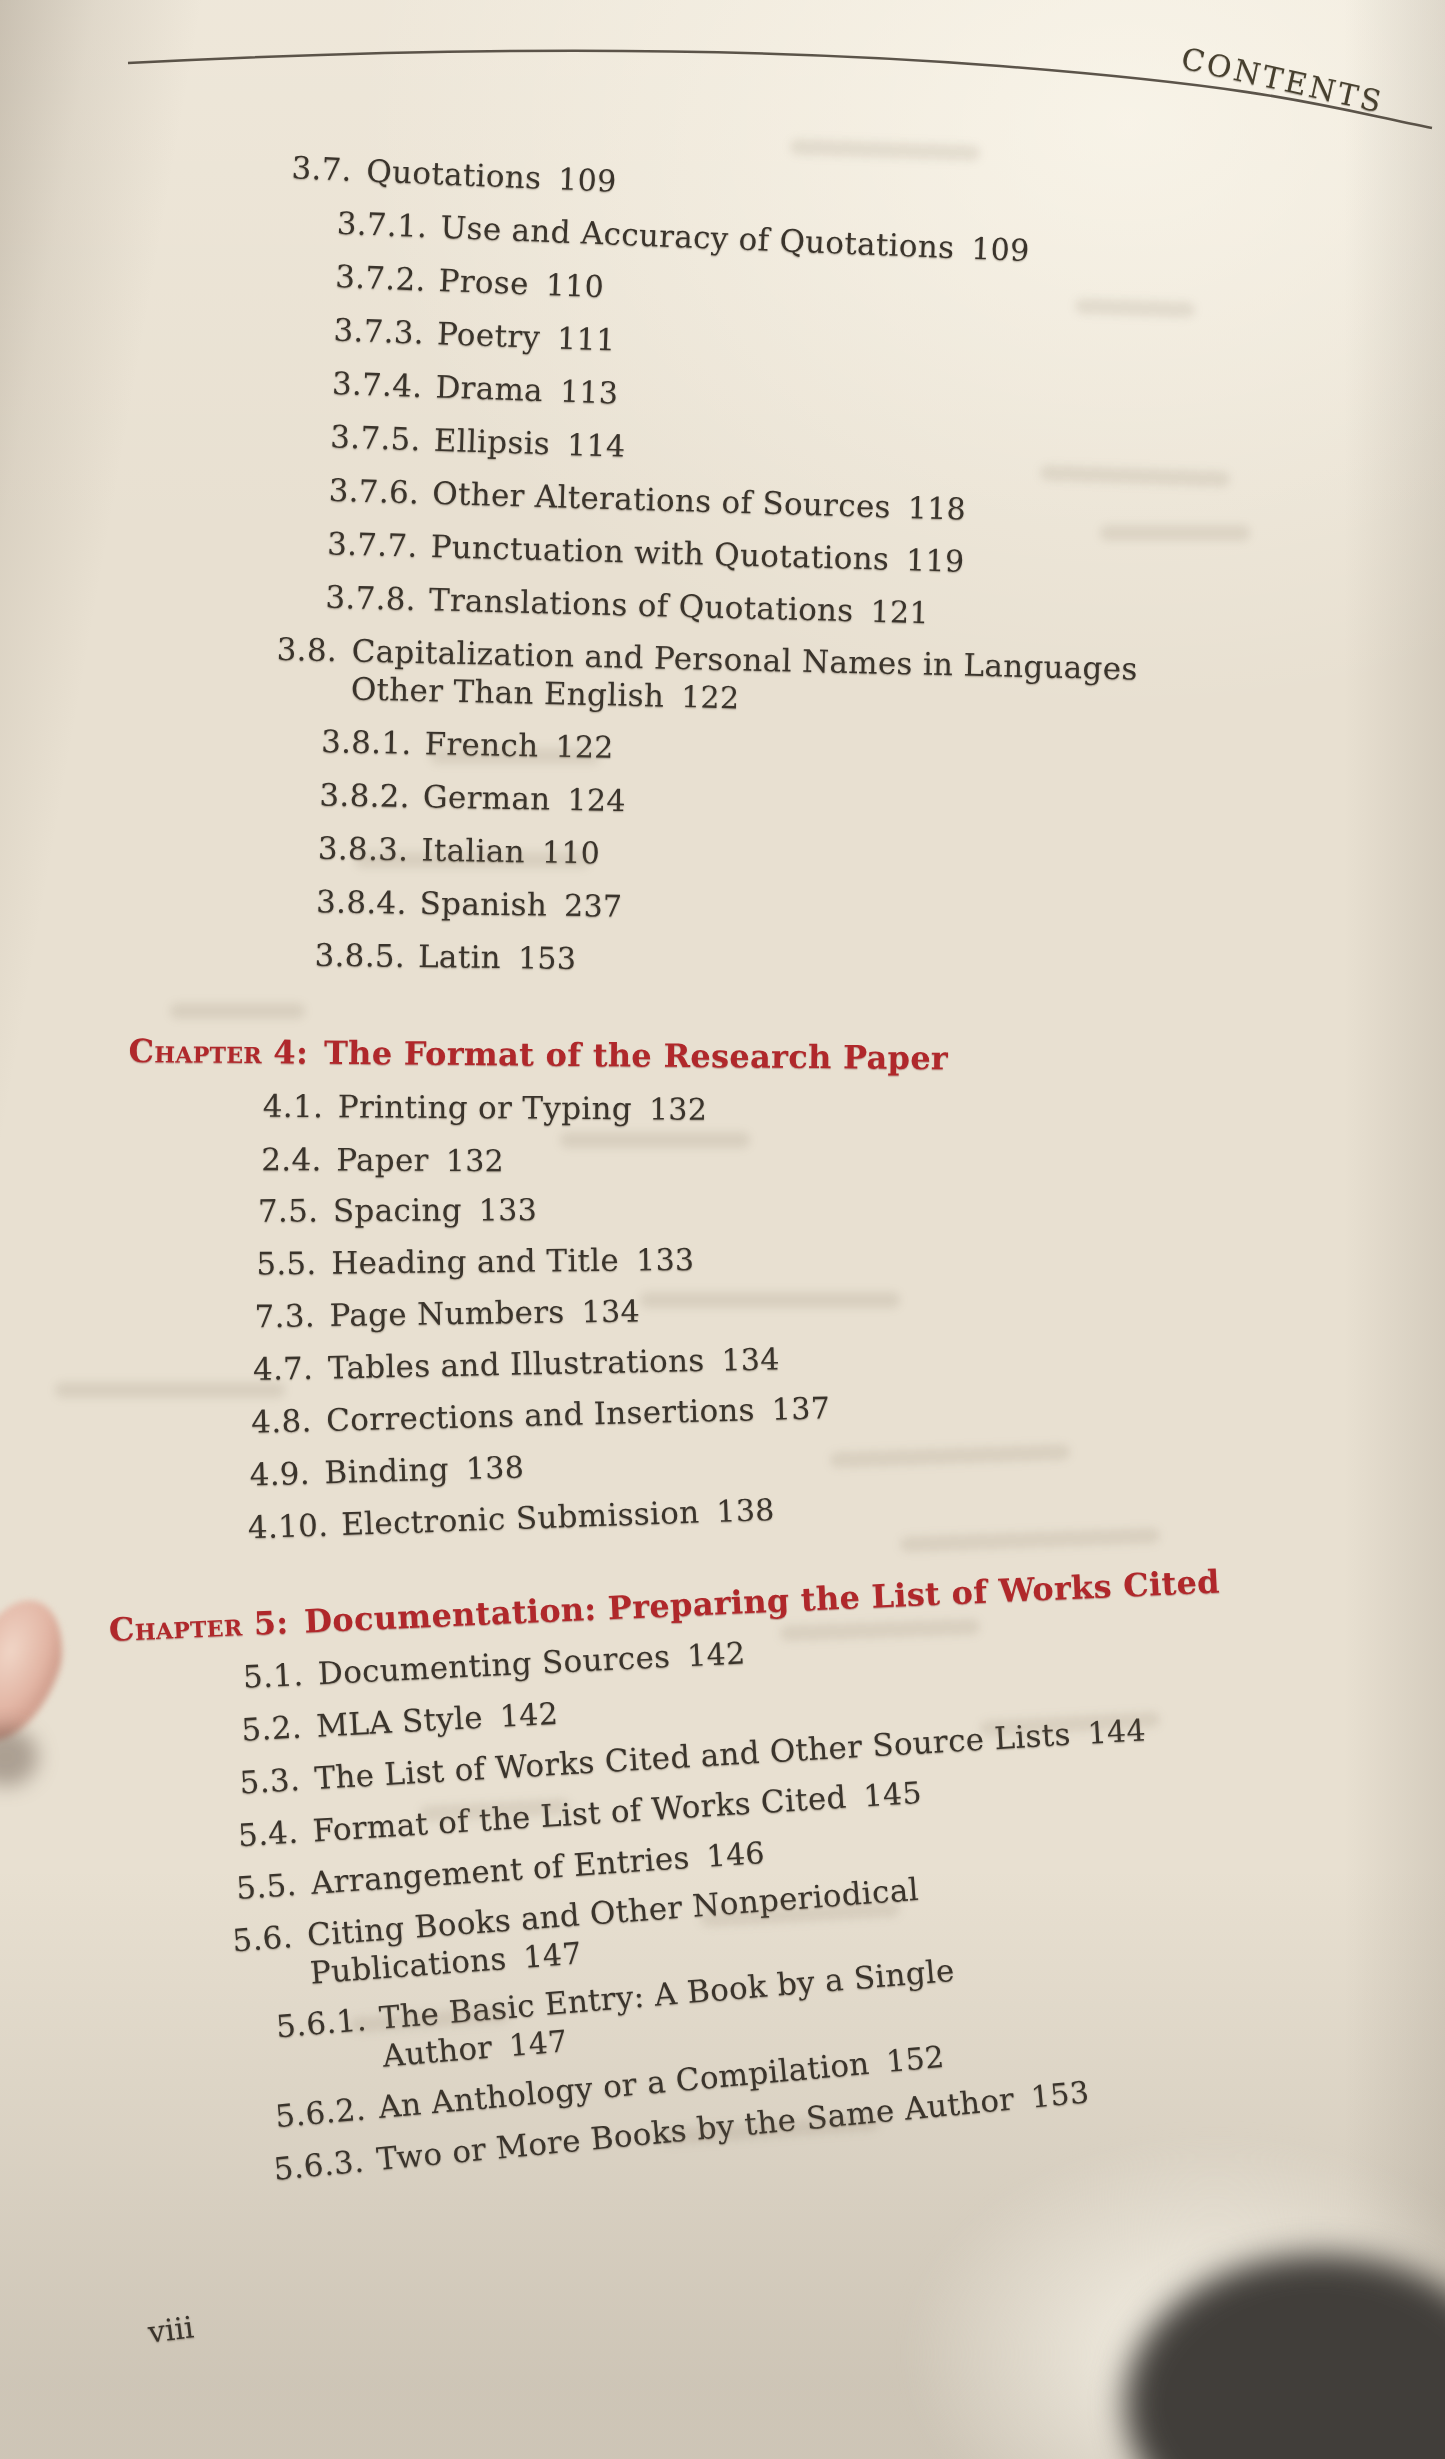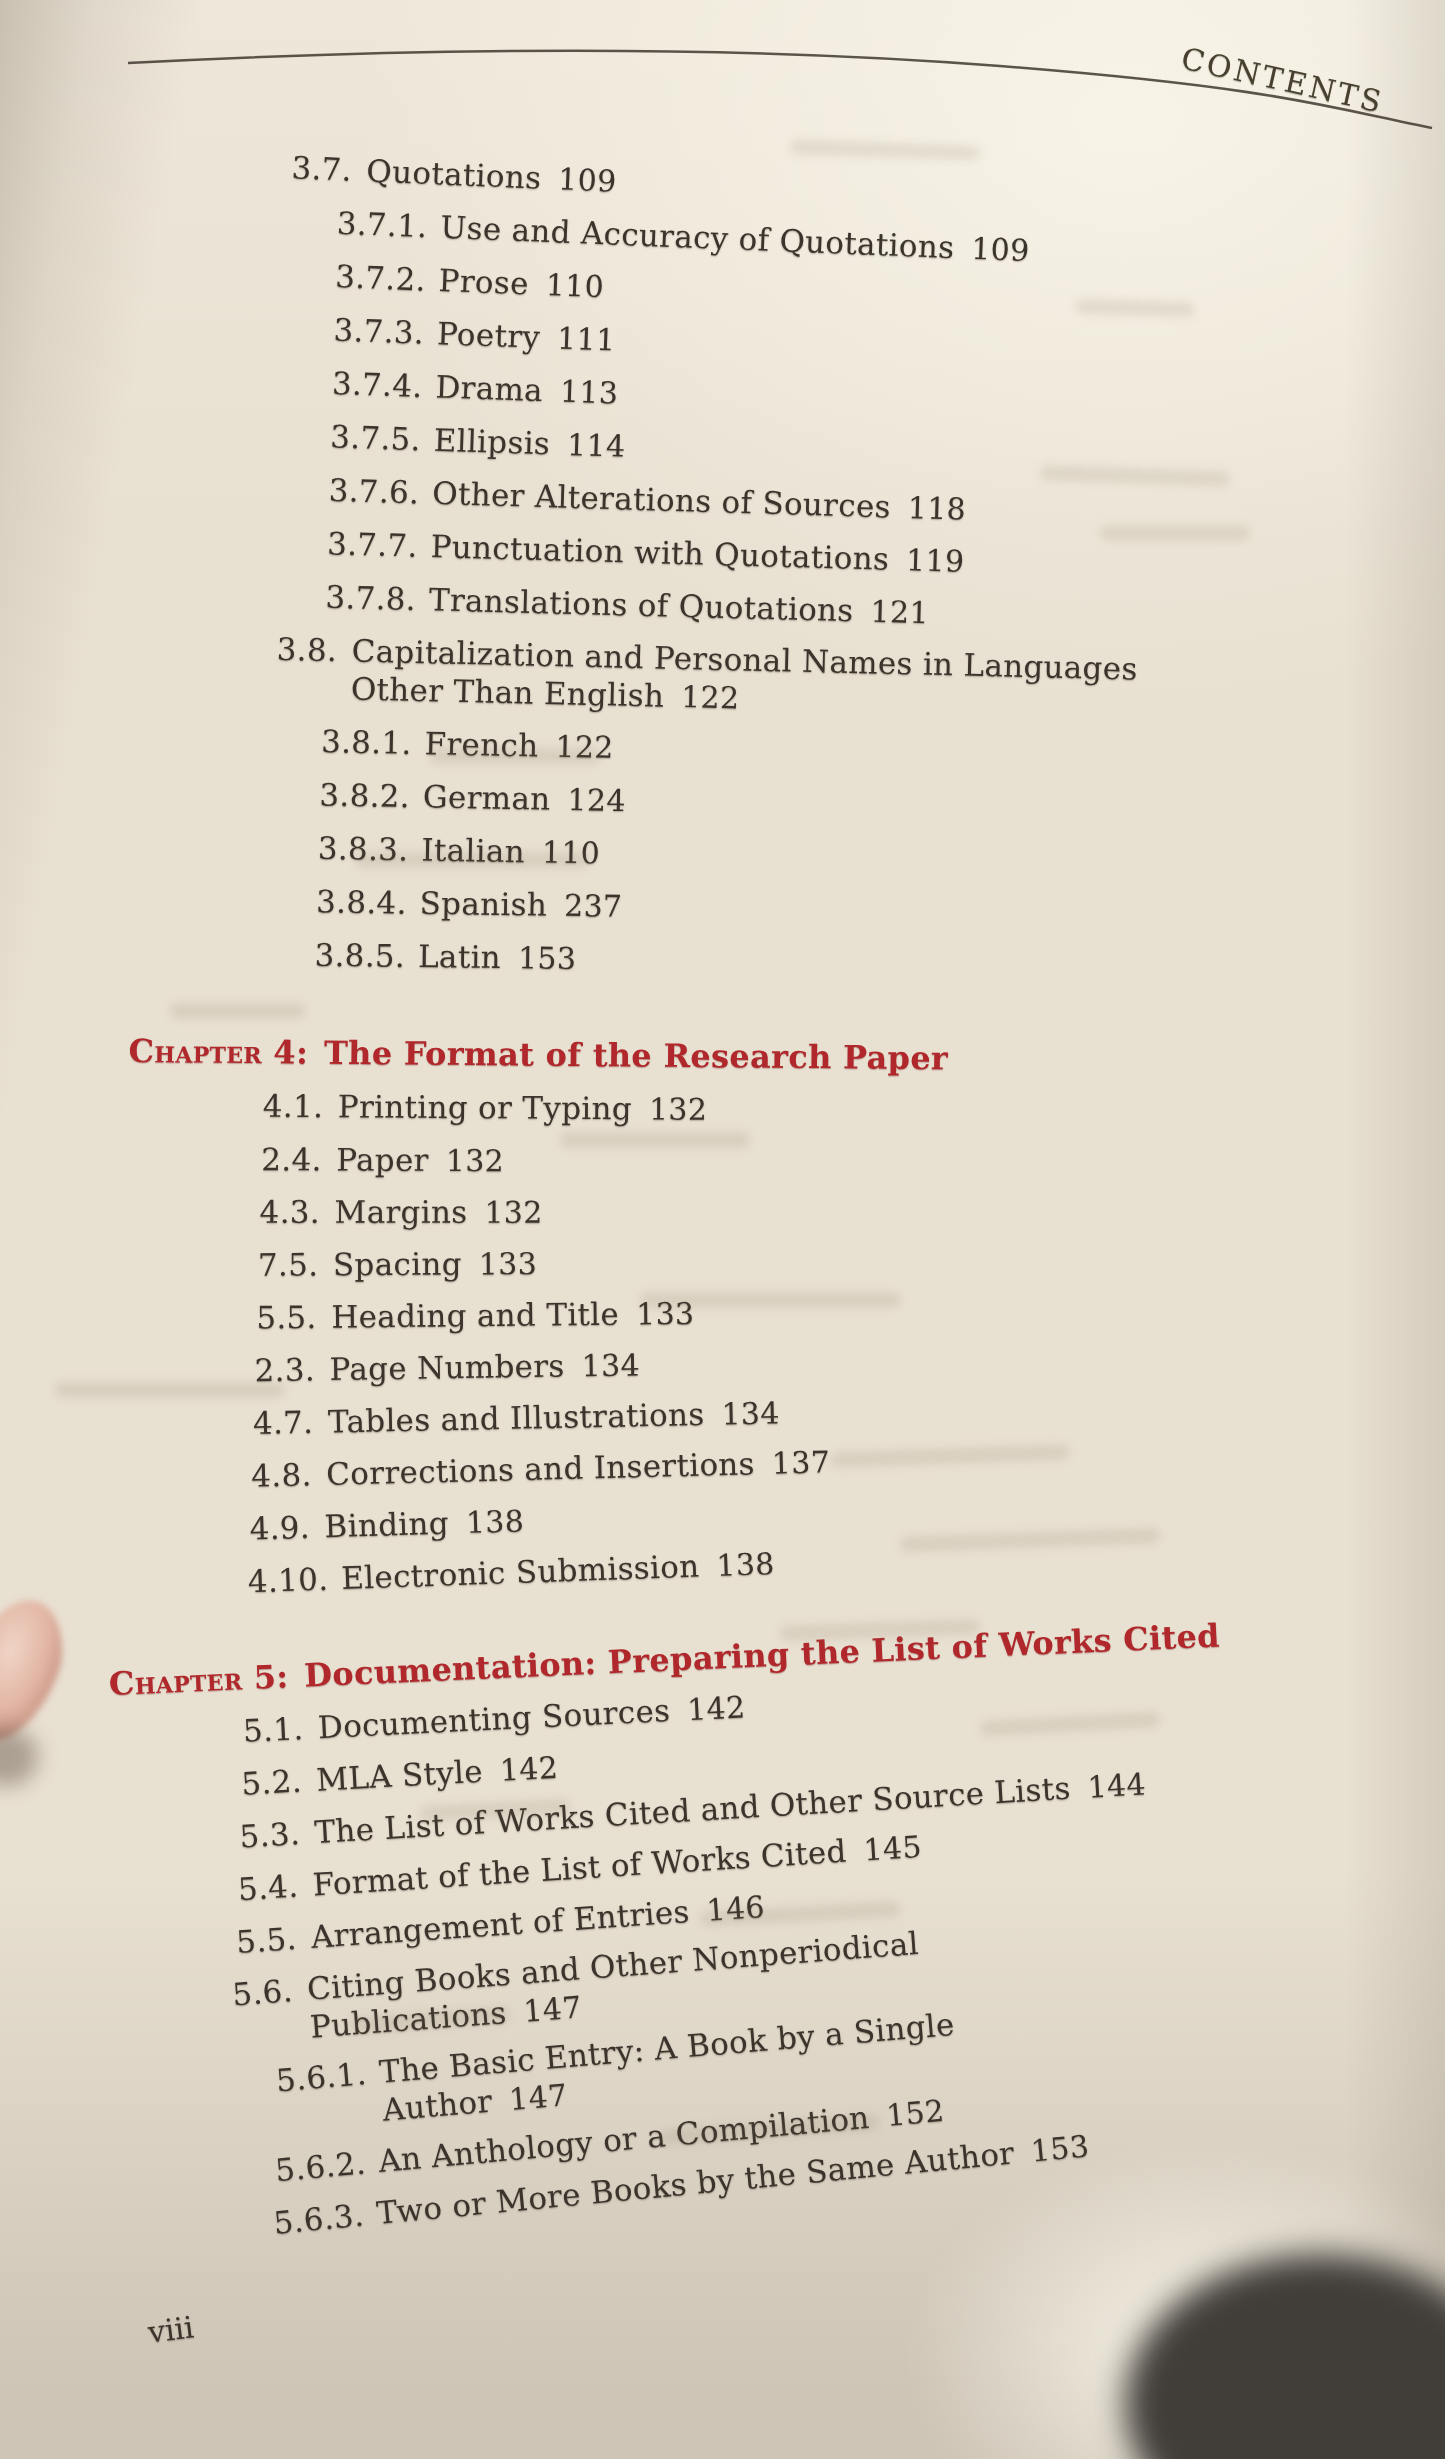--- a/index.html
+++ b/index.html
@@ -92,24 +92,23 @@
       <div class="row lvl2" style="transform: translateX(30.6px) rotate(1.48deg);"><span class="num">3.7.8.</span><span class="text">Translations of Quotations<span class="pg">121</span></span></div>
       <div class="row lvl1" style="transform: translateX(28.4px) rotate(1.32deg);"><span class="num">3.8.</span><span class="text">Capitalization and Personal Names in Languages<br>Other Than English<span class="pg">122</span></span></div>
       <div class="row lvl2" style="transform: translateX(26.2px) rotate(1.17deg);"><span class="num">3.8.1.</span><span class="text">French<span class="pg">122</span></span></div>
       <div class="row lvl2" style="transform: translateX(24.5px) rotate(1.06deg);"><span class="num">3.8.2.</span><span class="text">German<span class="pg">124</span></span></div>
       <div class="row lvl2" style="transform: translateX(22.9px) rotate(0.94deg);"><span class="num">3.8.3.</span><span class="text">Italian<span class="pg">110</span></span></div>
       <div class="row lvl2" style="transform: translateX(21.2px) rotate(0.83deg);"><span class="num">3.8.4.</span><span class="text">Spanish<span class="pg">237</span></span></div>
       <div class="row lvl2" style="transform: translateX(19.6px) rotate(0.72deg);"><span class="num">3.8.5.</span><span class="text">Latin<span class="pg">153</span></span></div>
       <div class="row chapter" style="transform: translateX(16.6px) rotate(0.51deg);"><span class="chlabel">Chapter 4:</span><span class="chtitle">The Format of the Research Paper</span></div>
       <div class="row lvl1" style="transform: translateX(14.9px) rotate(0.4deg);"><span class="num">4.1.</span><span class="text">Printing or Typing<span class="pg">132</span></span></div>
       <div class="row lvl1" style="transform: translateX(13.3px) rotate(0.26deg);"><span class="num">2.4.</span><span class="text">Paper<span class="pg">132</span></span></div>
-      <div class="row lvl1" style="transform: translateX(11.6px) rotate(-0.03deg);"><span class="num">4.3.</span><span class="text">Margins<span class="pg">132</span></span></div>
       <div class="row lvl1" style="transform: translateX(10px) rotate(-0.31deg);"><span class="num">7.5.</span><span class="text">Spacing<span class="pg">133</span></span></div>
       <div class="row lvl1" style="transform: translateX(8.3px) rotate(-0.59deg);"><span class="num">5.5.</span><span class="text">Heading and Title<span class="pg">133</span></span></div>
-      <div class="row lvl1" style="transform: translateX(6.7px) rotate(-0.87deg);"><span class="num">2.3.</span><span class="text">Page Numbers<span class="pg">134</span></span></div>
+      <div class="row lvl1" style="transform: translateX(6.7px) rotate(-0.87deg);"><span class="num">7.3.</span><span class="text">Page Numbers<span class="pg">134</span></span></div>
       <div class="row lvl1" style="transform: translateX(5px) rotate(-1.15deg);"><span class="num">4.7.</span><span class="text">Tables and Illustrations<span class="pg">134</span></span></div>
       <div class="row lvl1" style="transform: translateX(3.4px) rotate(-1.43deg);"><span class="num">4.8.</span><span class="text">Corrections and Insertions<span class="pg">137</span></span></div>
       <div class="row lvl1" style="transform: translateX(1.7px) rotate(-1.72deg);"><span class="num">4.9.</span><span class="text">Binding<span class="pg">138</span></span></div>
       <div class="row lvl1" style="transform: translateX(0.1px) rotate(-2deg);"><span class="num">4.10.</span><span class="text">Electronic Submission<span class="pg">138</span></span></div>
       <div class="row chapter" style="transform: translateX(-2.9px) rotate(-2.51deg);"><span class="chlabel">Chapter 5:</span><span class="chtitle">Documentation: Preparing the List of Works Cited</span></div>
       <div class="row lvl1" style="transform: translateX(-4.6px) rotate(-2.8deg);"><span class="num">5.1.</span><span class="text">Documenting Sources<span class="pg">142</span></span></div>
       <div class="row lvl1" style="transform: translateX(-6.2px) rotate(-3.08deg);"><span class="num">5.2.</span><span class="text">MLA Style<span class="pg">142</span></span></div>
       <div class="row lvl1" style="transform: translateX(-7.9px) rotate(-3.36deg);"><span class="num">5.3.</span><span class="text">The List of Works Cited and Other Source Lists<span class="pg">144</span></span></div>
       <div class="row lvl1" style="transform: translateX(-9.5px) rotate(-3.64deg);"><span class="num">5.4.</span><span class="text">Format of the List of Works Cited<span class="pg">145</span></span></div>
       <div class="row lvl1" style="transform: translateX(-11.1px) rotate(-3.92deg);"><span class="num">5.5.</span><span class="text">Arrangement of Entries<span class="pg">146</span></span></div>

